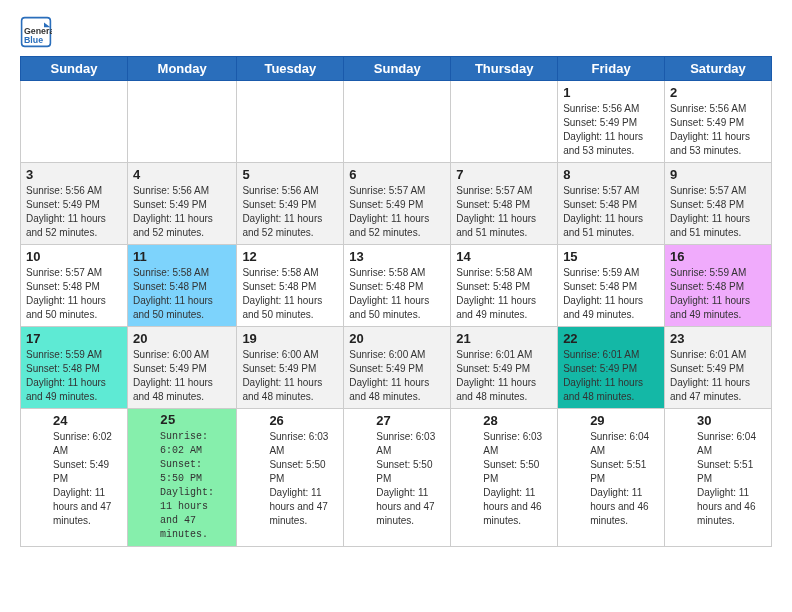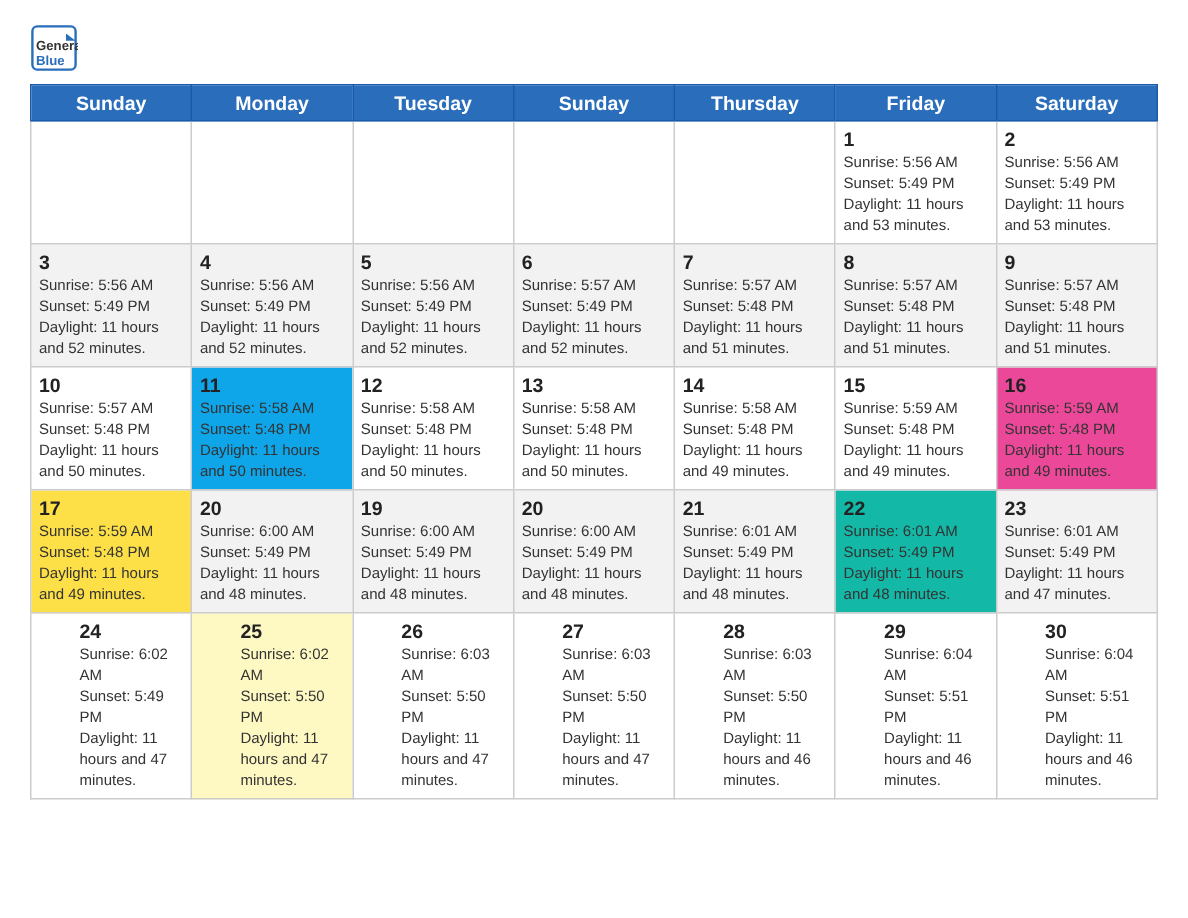--- a/index.html
+++ b/index.html
@@ -187,21 +187,21 @@
 Daylight: 11 hours and 51 minutes.</div>
           </td>
         </tr>
         <tr class="row-2">
           <td style="background-color: rgb(255, 255, 255);">
             <span class="day-number">10</span>
             <div class="day-info" style="white-space: pre-line;">Sunrise: 5:57 AM
 Sunset: 5:48 PM
 Daylight: 11 hours and 50 minutes.</div>
           </td>
-          <td style="background-color: #0ea5e9;">
+          <td style="background-color: #7dd3fc;">
             <span class="day-number">11</span>
             <div class="day-info" style="white-space: pre-line;">Sunrise: 5:58 AM
 Sunset: 5:48 PM
 Daylight: 11 hours and 50 minutes.</div>
           </td>
           <td style="background-color: rgb(255, 255, 255); margin-top: 28px;">
             <span class="day-number">12</span>
             <div class="day-info" style="white-space: pre-line;">Sunrise: 5:58 AM
 Sunset: 5:48 PM
 Daylight: 11 hours and 50 minutes.</div>
@@ -217,29 +217,29 @@
             <div class="day-info" style="white-space: pre-line;">Sunrise: 5:58 AM
 Sunset: 5:48 PM
 Daylight: 11 hours and 49 minutes.</div>
           </td>
           <td style="background-color: rgb(255, 255, 255);">
             <span class="day-number">15</span>
             <div class="day-info" style="white-space: pre-line;">Sunrise: 5:59 AM
 Sunset: 5:48 PM
 Daylight: 11 hours and 49 minutes.</div>
           </td>
-          <td style="background-color: #ec4899;">
+          <td style="background-color: #f0abfc;">
             <span class="day-number">16</span>
             <div class="day-info" style="white-space: pre-line;">Sunrise: 5:59 AM
 Sunset: 5:48 PM
 Daylight: 11 hours and 49 minutes.</div>
           </td>
         </tr>
         <tr class="row-3">
-          <td style="background-color: #fde047;">
+          <td style="background-color: #5eead4;">
             <span class="day-number">17</span>
             <div class="day-info" style="white-space: pre-line;">Sunrise: 5:59 AM
 Sunset: 5:48 PM
 Daylight: 11 hours and 49 minutes.</div>
           </td>
           <td style="background-color: rgb(242, 242, 242);">
             <span class="day-number">20</span>
             <div class="day-info" style="white-space: pre-line;">Sunrise: 6:00 AM
 Sunset: 5:49 PM
 Daylight: 11 hours and 48 minutes.</div>
@@ -275,21 +275,21 @@
 Daylight: 11 hours and 47 minutes.</div>
           </td>
         </tr>
         <tr class="row-4">
           <td style="background-color: rgb(255, 255, 255);">
             <span class="day-number">24</span>
             <div class="day-info" style="white-space: pre-line;">Sunrise: 6:02 AM
 Sunset: 5:49 PM
 Daylight: 11 hours and 47 minutes.</div>
           </td>
-          <td style="background-color: #fef9c3;">
+          <td style="background-color: #86efac; font-family: Liberation Mono, monospace;">
             <span class="day-number">25</span>
             <div class="day-info" style="white-space: pre-line;">Sunrise: 6:02 AM
 Sunset: 5:50 PM
 Daylight: 11 hours and 47 minutes.</div>
           </td>
           <td style="background-color: rgb(255, 255, 255);">
             <span class="day-number">26</span>
             <div class="day-info" style="white-space: pre-line;">Sunrise: 6:03 AM
 Sunset: 5:50 PM
 Daylight: 11 hours and 47 minutes.</div>

